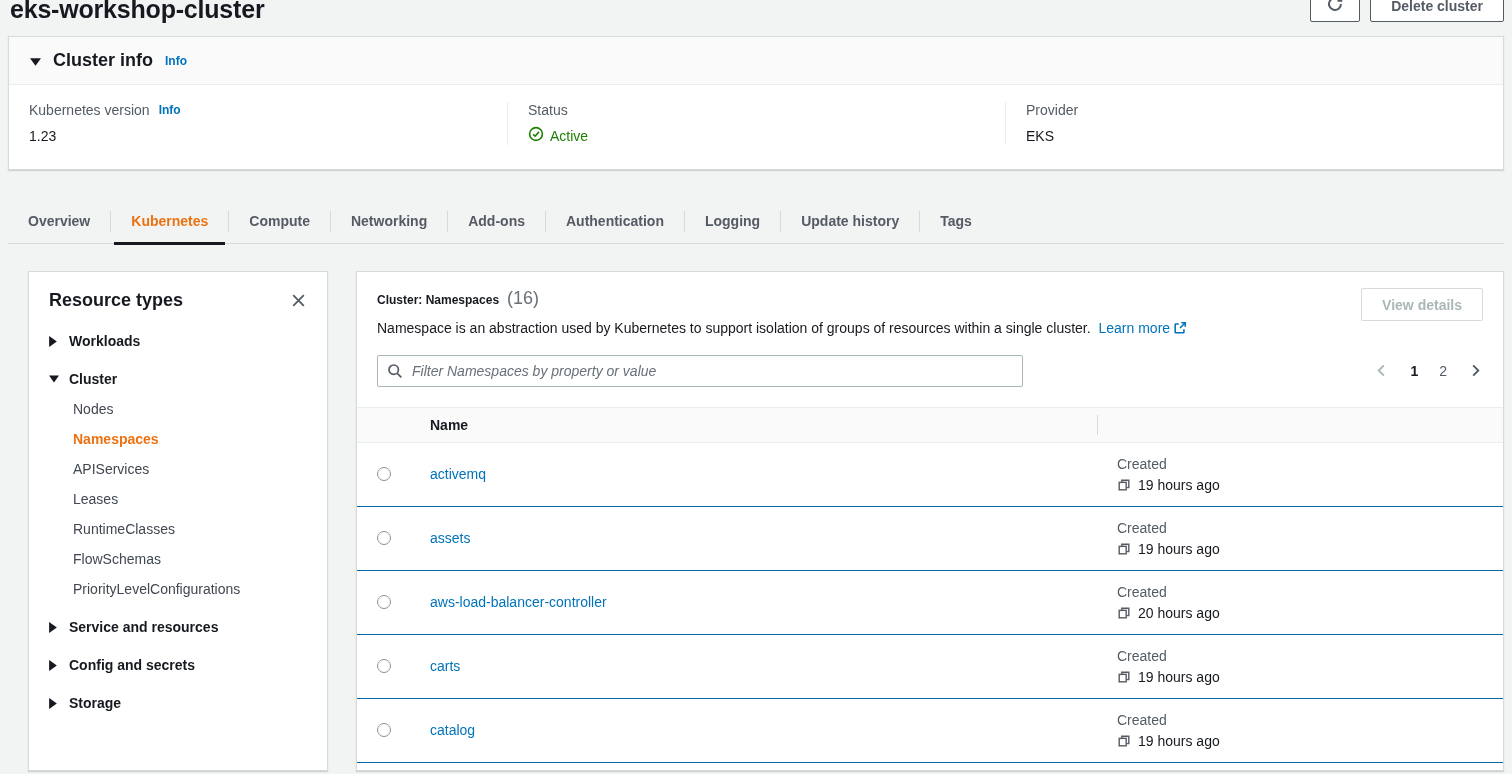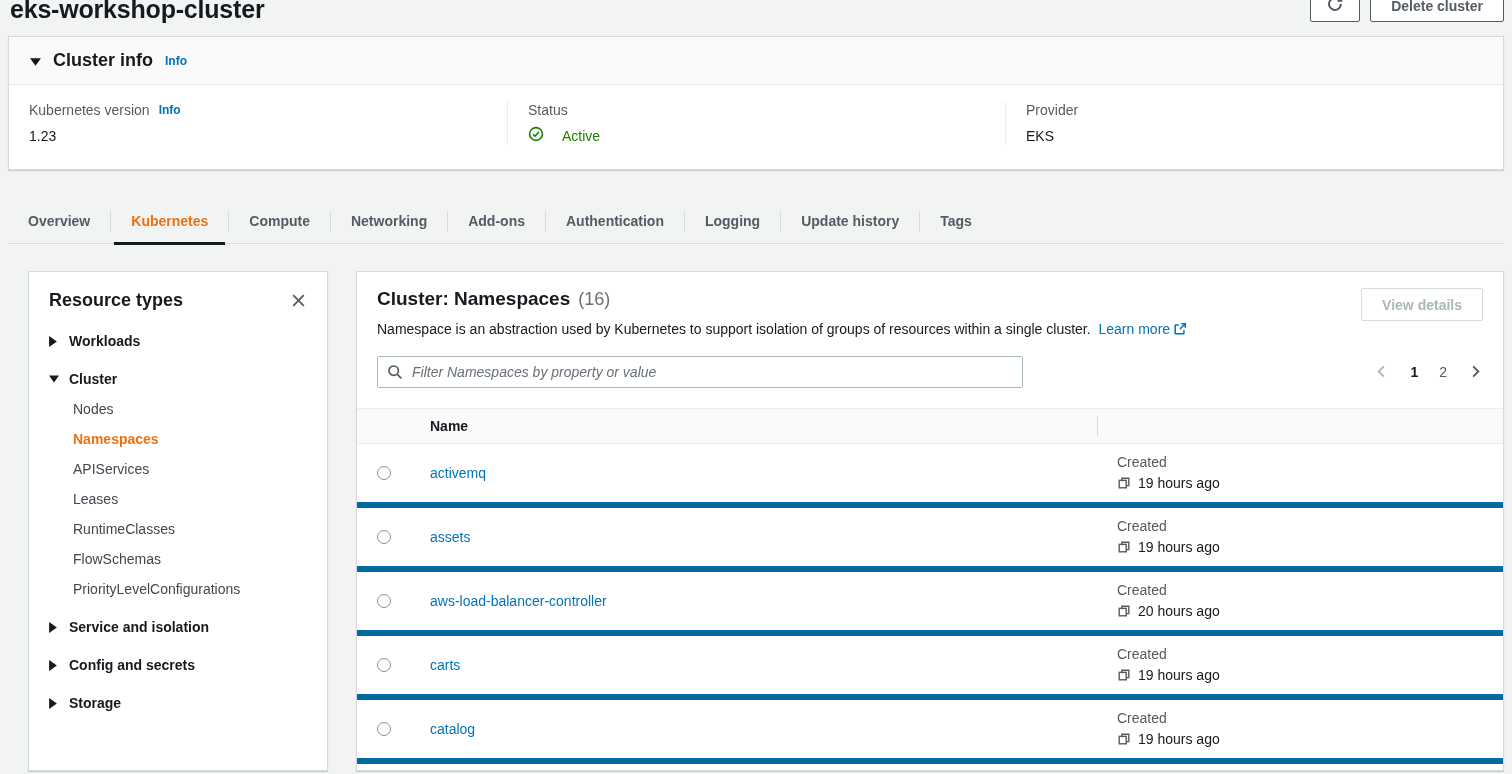--- a/index.html
+++ b/index.html
@@ -25,21 +25,21 @@
   .panel { background:#fff; border:1px solid #d5dbdb; box-shadow:0 1px 1px rgba(0,28,36,0.15);margin-left:20px; }
   .cluster-info { margin:12px 8px 0; }
   .panel-head { display:flex; align-items:center; gap:12px; padding:13px 21px; background:#fafafa; border-bottom:1px solid #eaeded; }
   .panel-head h2 { font-size:18px; font-weight:700; }
   .info-link { color:#0073bb; font-size:12px; font-weight:700; cursor:pointer; }
   .fields { display:flex; padding:17px 0 24px; }
   .field { width:33.4%; padding:0 20px; }
   .field + .field { border-left:1px solid #eaeded; }
   .field-label { color:#545b64; display:flex; align-items:center; gap:9px; }
   .field-value { margin-top:10px; color:#16191f; }
-  .status-value { color:#1d8102; display:flex; align-items:center; gap:18px; margin-top:8px; }
+  .status-value { color:#1d8102; display:flex; align-items:center; gap:6px; margin-top:8px; }
 
   
   .tabs-row { display:flex; align-items:stretch; margin:30px 8px 0; border-bottom:1px solid #d5dbdb; }
   .tab { position:relative; padding:13px 20px 14px; font-size:14px; font-weight:700; color:#545b64; cursor:pointer; }
   .tab.active { color:#ec7211; }
   .tab.active::after { content:""; position:absolute; left:3px; right:3px; bottom:-2px; height:3px; background:#16191f; }
   .tab-divider { width:1px; background:#d5dbdb; margin:11px 0; }
 
   
   .content { display:flex; gap:8px; margin:27px 8px 0; height:500px; }
@@ -50,21 +50,21 @@
   .tree { margin-top:14px; }
   .tree-group { display:flex; align-items:center; gap:10px; margin-top:22px; font-weight:700; color:#16191f; cursor:pointer; }
   .tree-group .arrow { width:10px; display:flex; }
   .tree-child { margin:14px 0 0 24px; color:#414750; cursor:pointer; }
   .tree-child.selected { color:#ec7211; font-weight:700; }
 
   
   .main-panel { flex:1; padding-top:16px; display:flex; flex-direction:column; }
   .main-head { display:flex; justify-content:space-between; align-items:flex-start; padding:0 20px; }
   .main-title-row { display:flex; align-items:baseline; gap:8px; }
-  .main-title-row h3 { font-size:19px; font-weight:700; }
+  .main-title-row h3 { font-size:12px; font-weight:700; }
   .count { font-size:18px; color:#687078; font-weight:400; }
   .desc { margin-top:10px; color:#16191f; line-height:1.4; }
   .learn-more { color:#0073bb; margin-left:4px; cursor:pointer; white-space:nowrap; }
   .ext-icon { display:inline-block; vertical-align:-2px; margin-left:3px; }
 
   .toolbar { display:flex; justify-content:space-between; align-items:center; padding:14px 20px 0; }
   .filter-wrap { position:relative; width:646px; }
   .filter-wrap input { width:100%; height:32px; border:1px solid #aab7b8; border-radius:2px; padding:0 8px 0 34px; font-size:14px; font-family:inherit; color:#16191f; outline:none; }
   .filter-wrap input::placeholder { font-style:italic; color:#687078; }
   .search-icon { position:absolute; left:10px; top:8px; }
@@ -73,21 +73,21 @@
   .page-num-active { font-weight:700; color:#16191f; }
   .page-num { color:#545b64; }
 
   
   .table { margin-top:20px; }
   .t-head { display:flex; align-items:center; height:36px; background:#fafafa; border-top:1px solid #eaeded; border-bottom:1px solid #eaeded; padding-left:20px; font-weight:700; }
   .cell-radio { width:53px; flex-shrink:0; display:flex; align-items:center; }
   .cell-name { width:667px; flex-shrink:0; }
   .head-divider { width:1px; height:20px; background:#d5dbdb; }
   .cell-age { flex:1; padding-left:20px; }
-  .t-row { display:flex; align-items:center; height:64px; border-bottom:6px solid #0369a1; padding-left:20px; background:#fff; }
+  .t-row { display:flex; align-items:center; height:64px; border-bottom:1px solid #0369a1; padding-left:20px; background:#fff; }
   .radio { width:14px; height:14px; border:1px solid #879596; border-radius:50%; background:#fff; cursor:pointer; }
   .name-link { color:#0073bb; cursor:pointer; }
   .created { color:#545b64; }
   .age-line { display:flex; align-items:center; gap:7px; margin-top:5px; color:#16191f; }
   .copy-icon { display:flex; cursor:pointer; }
 </style>
 </head>
 <body>
 
 <div class="page-header">
@@ -200,21 +200,21 @@
       <div class="tree-child">Leases</div>
       <div class="tree-child">RuntimeClasses</div>
       <div class="tree-child">FlowSchemas</div>
       <div class="tree-child">PriorityLevelConfigurations</div>
       <div class="tree-group">
         <span class="arrow">
             <svg width="8" height="11" viewBox="0 0 7 10">
               <polygon points="0,0 7,5 0,10" fill="#16191f"></polygon>
             </svg>
           </span>
-        <span>Service and isolation</span>
+        <span>Service and resources</span>
       </div>
       <div class="tree-group">
         <span class="arrow">
             <svg width="8" height="11" viewBox="0 0 7 10">
               <polygon points="0,0 7,5 0,10" fill="#16191f"></polygon>
             </svg>
           </span>
         <span>Config and secrets</span>
       </div>
       <div class="tree-group">

